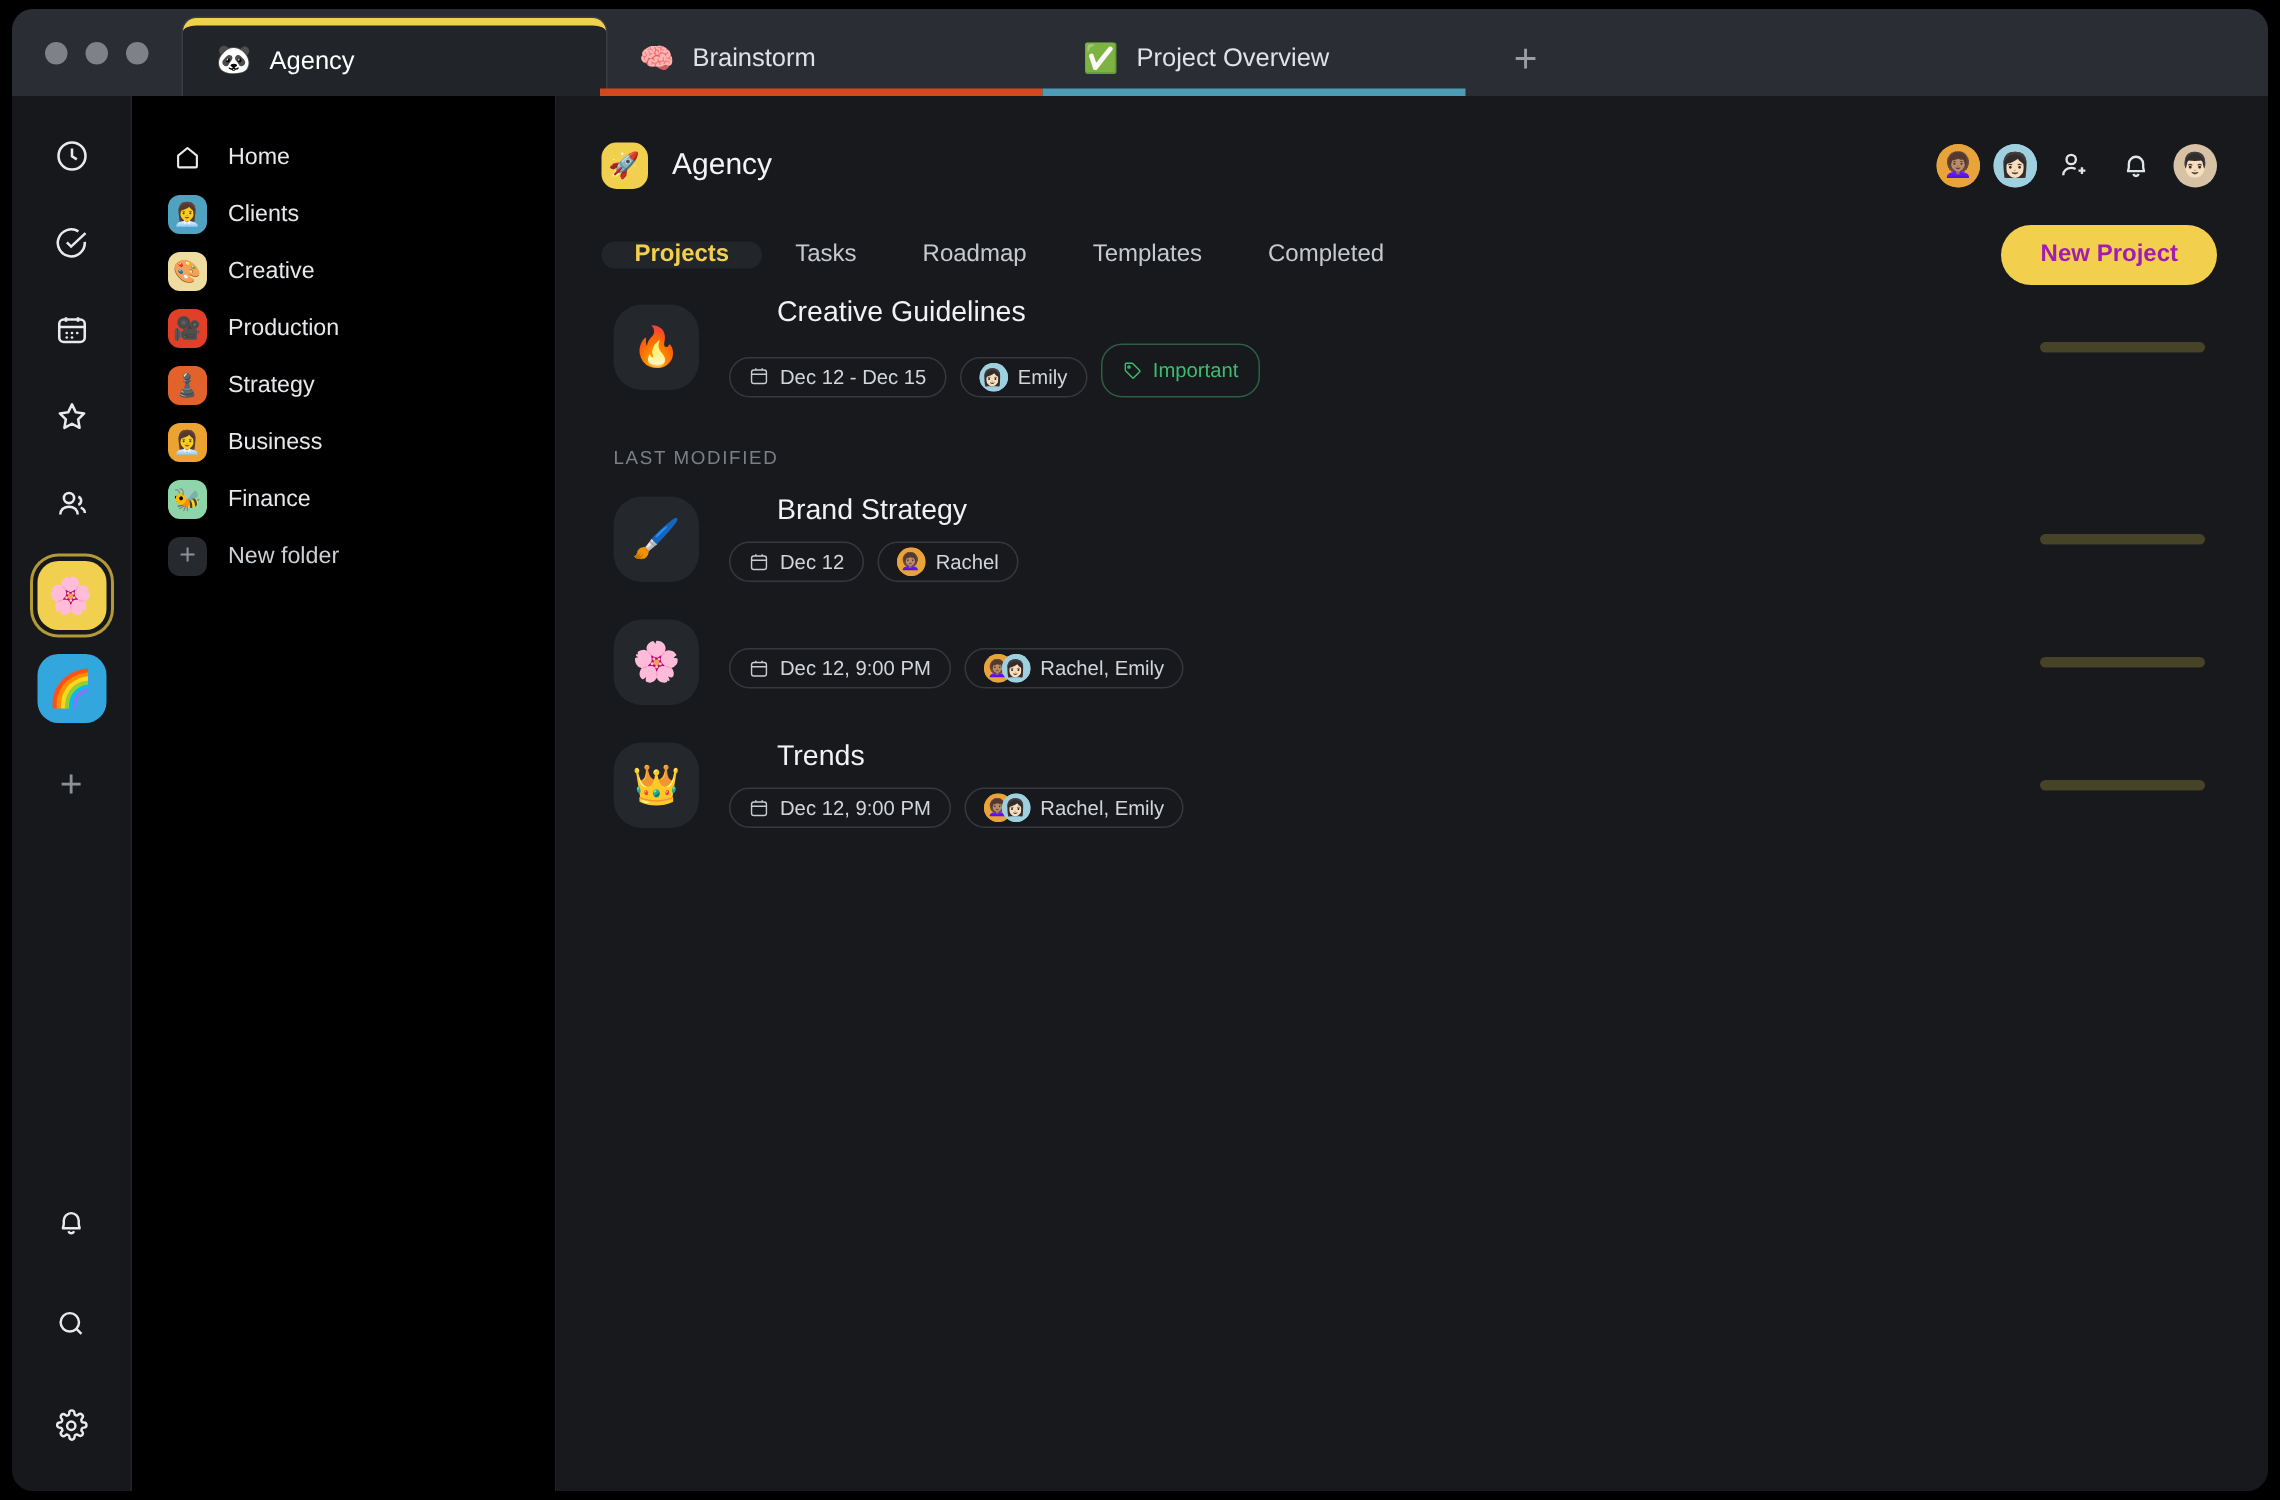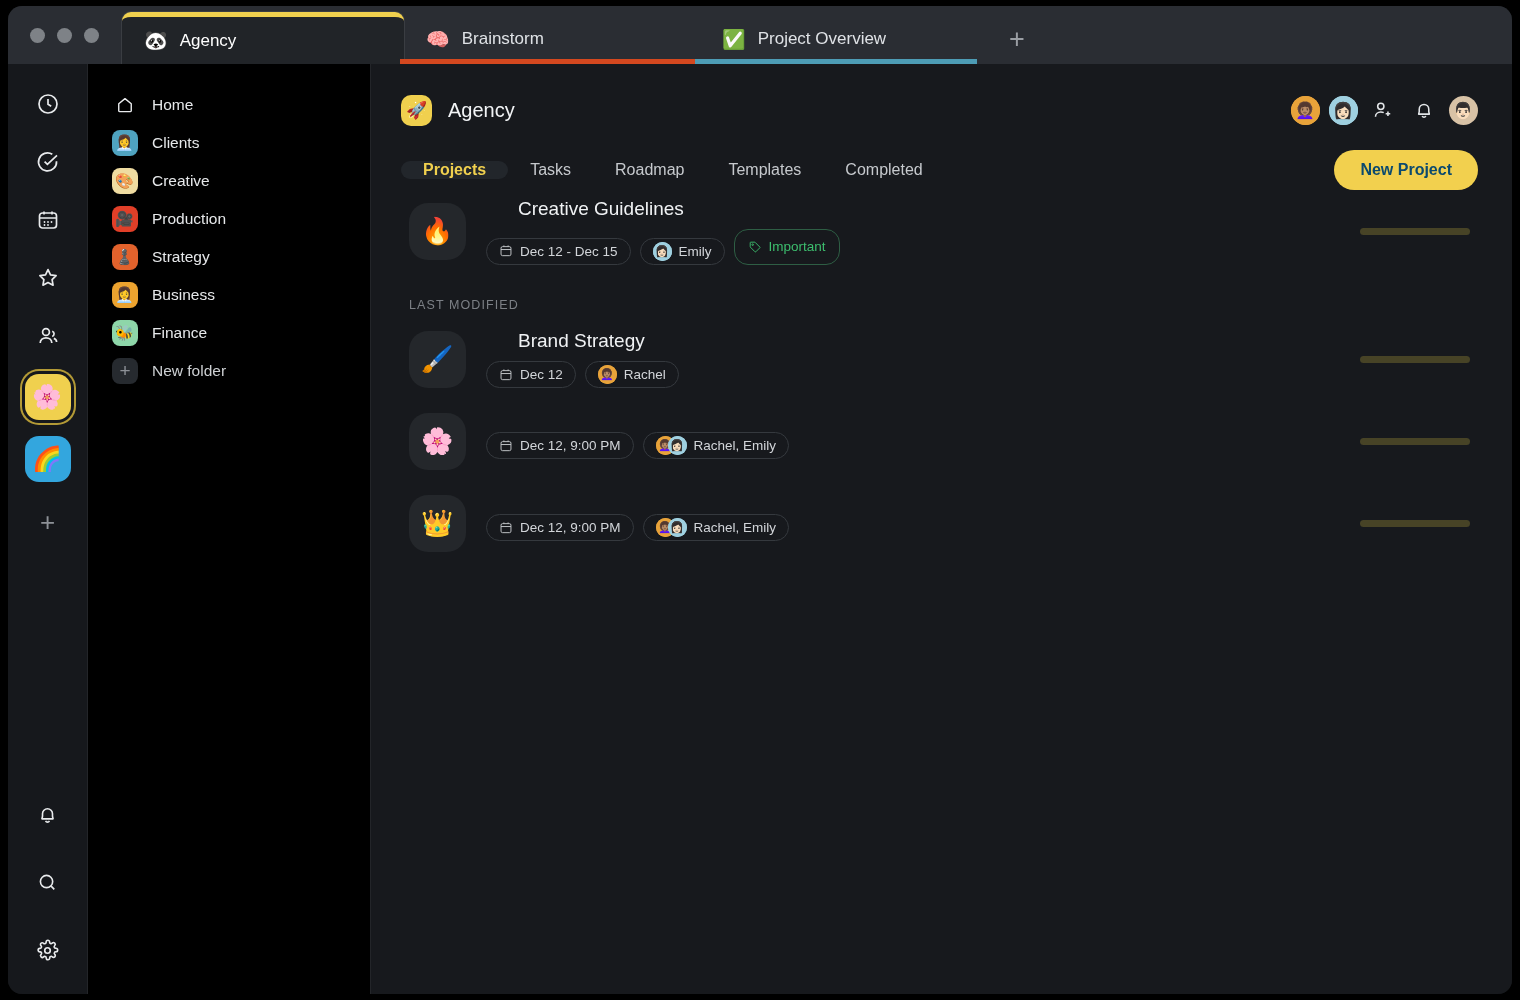--- a/index.html
+++ b/index.html
@@ -169,21 +169,21 @@
   .icon-btn svg { stroke: #e2e5e8; fill: none; stroke-width: 1.7; }
 
   .tabs-row { display: flex; align-items: center; margin-top: 18px; }
   .vtab {
     padding: 0 22px; border-radius: 21px;
     font-size: 16px; color: #c6c9cd; cursor: pointer;
   }
   .vtab.active { background: #22262b; color: #f0d04e; font-weight: bold; }
   .new-btn {
     margin-left: auto;
-    background: #f2d04e; color: #0c4a6e;
+    background: #f2d04e; color: #a21caf;
     font-size: 16px; font-weight: bold;
     padding: 11px 26px; border-radius: 21px;
     border: none; cursor: pointer;
     font-family: "Liberation Sans", sans-serif;
   }
 
   .section-label {
     font-size: 12.5px; letter-spacing: 1.1px;
     color: #7c8086; margin: 26px 0 6px 8px;
   }
@@ -483,20 +483,21 @@
         </div>
       </div>
       <span class="bar-wrap">
         <span class="bar-fill" style="width:48%"></span>
       </span>
     </div>
 
     <div class="row">
       <span class="row-ico">👑</span>
       <div class="row-body">
+        <div class="row-title">Trends</div>
         <div class="chips">
           <span class="chip">
             <svg width="14" height="14" viewBox="0 0 24 24">
                 <rect x="3.5" y="4.5" width="17" height="15.5" rx="2.6"></rect>
                 <path d="M3.5 9.5h17M8.4 4.5v-2M15.6 4.5v-2"></path>
               </svg>
             <span>Dec 12, 9:00 PM</span>
           </span>
           <span class="chip">
             <span class="stack">

